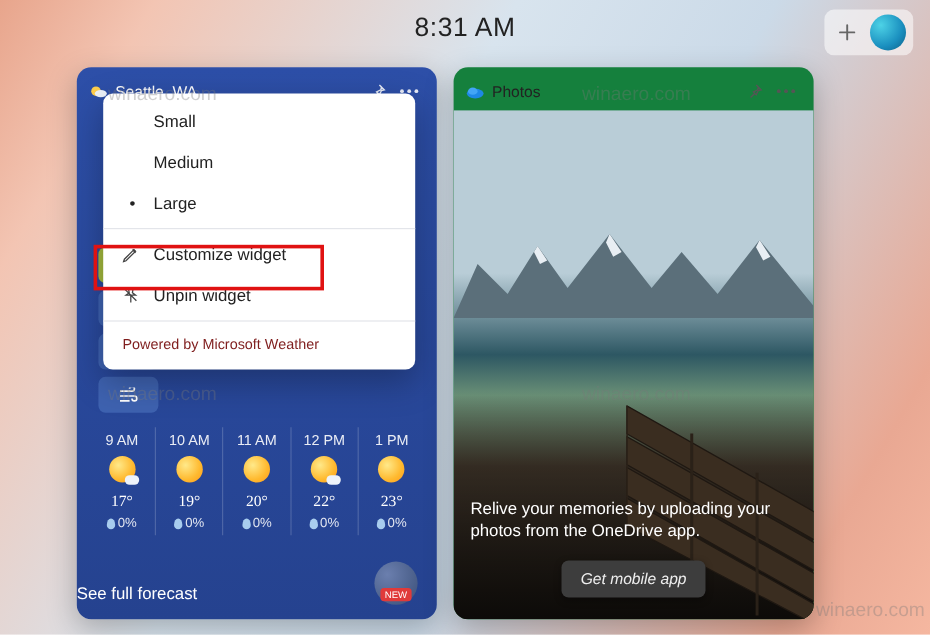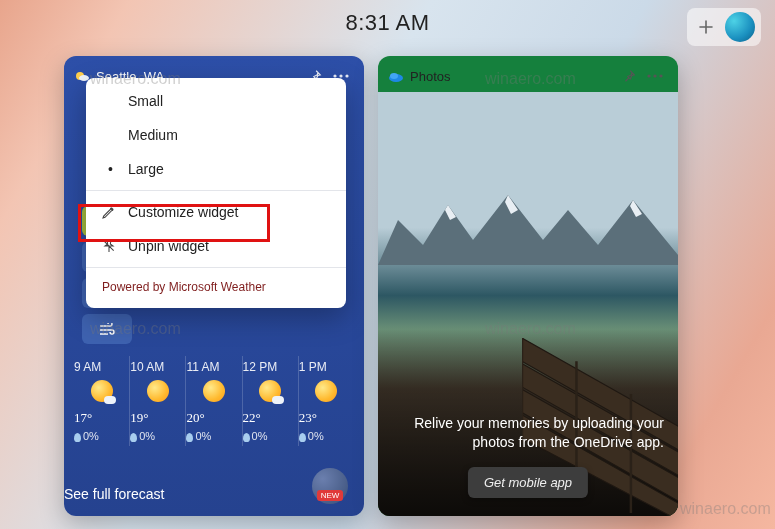--- a/index.html
+++ b/index.html
@@ -18,21 +18,21 @@
   .weather { background: linear-gradient(180deg,#2d4fa8,#25428f); color: #fff; }
   .cardhead { height: 40px; display: flex; align-items: center; padding: 0 10px; font-size: 13px; }
   .wicon { width:16px;height:16px;margin-right:6px;display:flex;align-items:center;justify-content:center;}
   .spacer { flex: 1; }
   .pin, .more { width: 26px; height: 26px; display:flex;align-items:center;justify-content:center;color:#e8ecf7;border-radius:4px;}
   .sunbig { position:absolute; left:30px; top:60px; width:70px;height:70px; border-radius:50%; background: radial-gradient(circle at 35% 35%, #ffe98a, #ffb92e 60%, #ff9a1f);} 
   .tiles { position:absolute; left:18px; top:150px; width:50px; display:flex; flex-direction:column; gap:6px;}
   .tile { height:30px; border-radius:6px; display:flex;align-items:center;justify-content:center;color:#fff;}
   .t1{background:#a3b93e;} .t2{background:#3e62b0;} .t3{background:#3e62b0;} .t4{background:#3e62b0;}
   .hourly { position:absolute; left:10px; right:10px; top:300px; display:flex; }
-  .hcol { flex:1; font-size:12px; border-left:1px solid rgba(255,255,255,.18); padding:4px 0;}
+  .hcol { flex:1; text-align:center; font-size:12px; border-left:1px solid rgba(255,255,255,.18); padding:4px 0;}
   .hcol:first-child{border-left:none;}
   .hcol .hsun{ width:22px;height:22px;margin:6px auto;border-radius:50%;background:radial-gradient(circle at 35% 35%,#ffe98a,#ffb92e 60%,#ff9a1f); position:relative;}
   .hcol .hcloud::after{content:"";position:absolute;right:-3px;bottom:-2px;width:12px;height:8px;background:#eef3fa;border-radius:6px;}
   .hcol .htime{opacity:.9;}
   .hcol .htemp{margin-top:8px;font-size:13px;font-family:Liberation Serif, serif;}
   .hcol .hprec{margin-top:4px;font-size:11px;opacity:.85;}
   .drop{display:inline-block;width:7px;height:9px;margin-right:2px;background:#bfe5ff;border-radius:50% 50% 50% 50% / 60% 60% 40% 40%;vertical-align:middle;}
   .forecastlink{position:absolute;bottom:14px;left:0;right:0;text-align:left;font-size:14px;color:#fff;}
   .newbadge{position:absolute;right:16px;bottom:12px;width:36px;height:36px;border-radius:50%;background:radial-gradient(circle at 30% 30%,#6b7fae,#3a4f78);display:flex;align-items:flex-end;justify-content:center;}
   .newbadge span{background:#e03a3a;color:#fff;font-size:8px;padding:1px 4px;border-radius:3px;margin-bottom:3px;}
@@ -50,21 +50,21 @@
   .photos { background:#15803d; }
   .photos .cardhead{color:#222;}
   .odicon{width:16px;height:16px;margin-right:6px;}
   .photobg{position:absolute;left:0;right:0;top:36px;bottom:0;background:
     linear-gradient(180deg,rgba(0,0,0,0) 55%,rgba(0,0,0,.7) 100%),
     linear-gradient(180deg,#b9cdd7 0%,#b9cdd7 32%,#2d5763 48%,#698f76 56%,#43382c 70%,#2a231c 100%);
     }
   .mtn{position:absolute;top:22%;left:0;right:0;height:80px;}
   .mtn svg{width:100%;height:100%;}
   .board2{position:absolute;left:48%;top:58%;width:55%;height:44%;transform-origin:left top;}
-  .phototext{position:absolute;left:14px;right:14px;bottom:64px;color:#fff;text-align:right;font-size:14px;line-height:1.35;}
+  .phototext{position:absolute;left:14px;right:14px;bottom:64px;color:#fff;text-align:left;font-size:14px;line-height:1.35;}
   .getapp{position:absolute;left:50%;bottom:18px;transform:translateX(-50%);background:#3d3d3d;color:#eee;padding:8px 16px;border-radius:6px;font-size:13px;box-shadow:0 2px 6px rgba(0,0,0,.3);font-style:italic;}
   .photos .pin,.photos .more{color:#555;}
 
   .wm{position:absolute;color:rgba(120,120,120,.35);font-size:16px;pointer-events:none;}
 </style>
 </head>
 <body>
 
 <div class="bg"></div>
 

